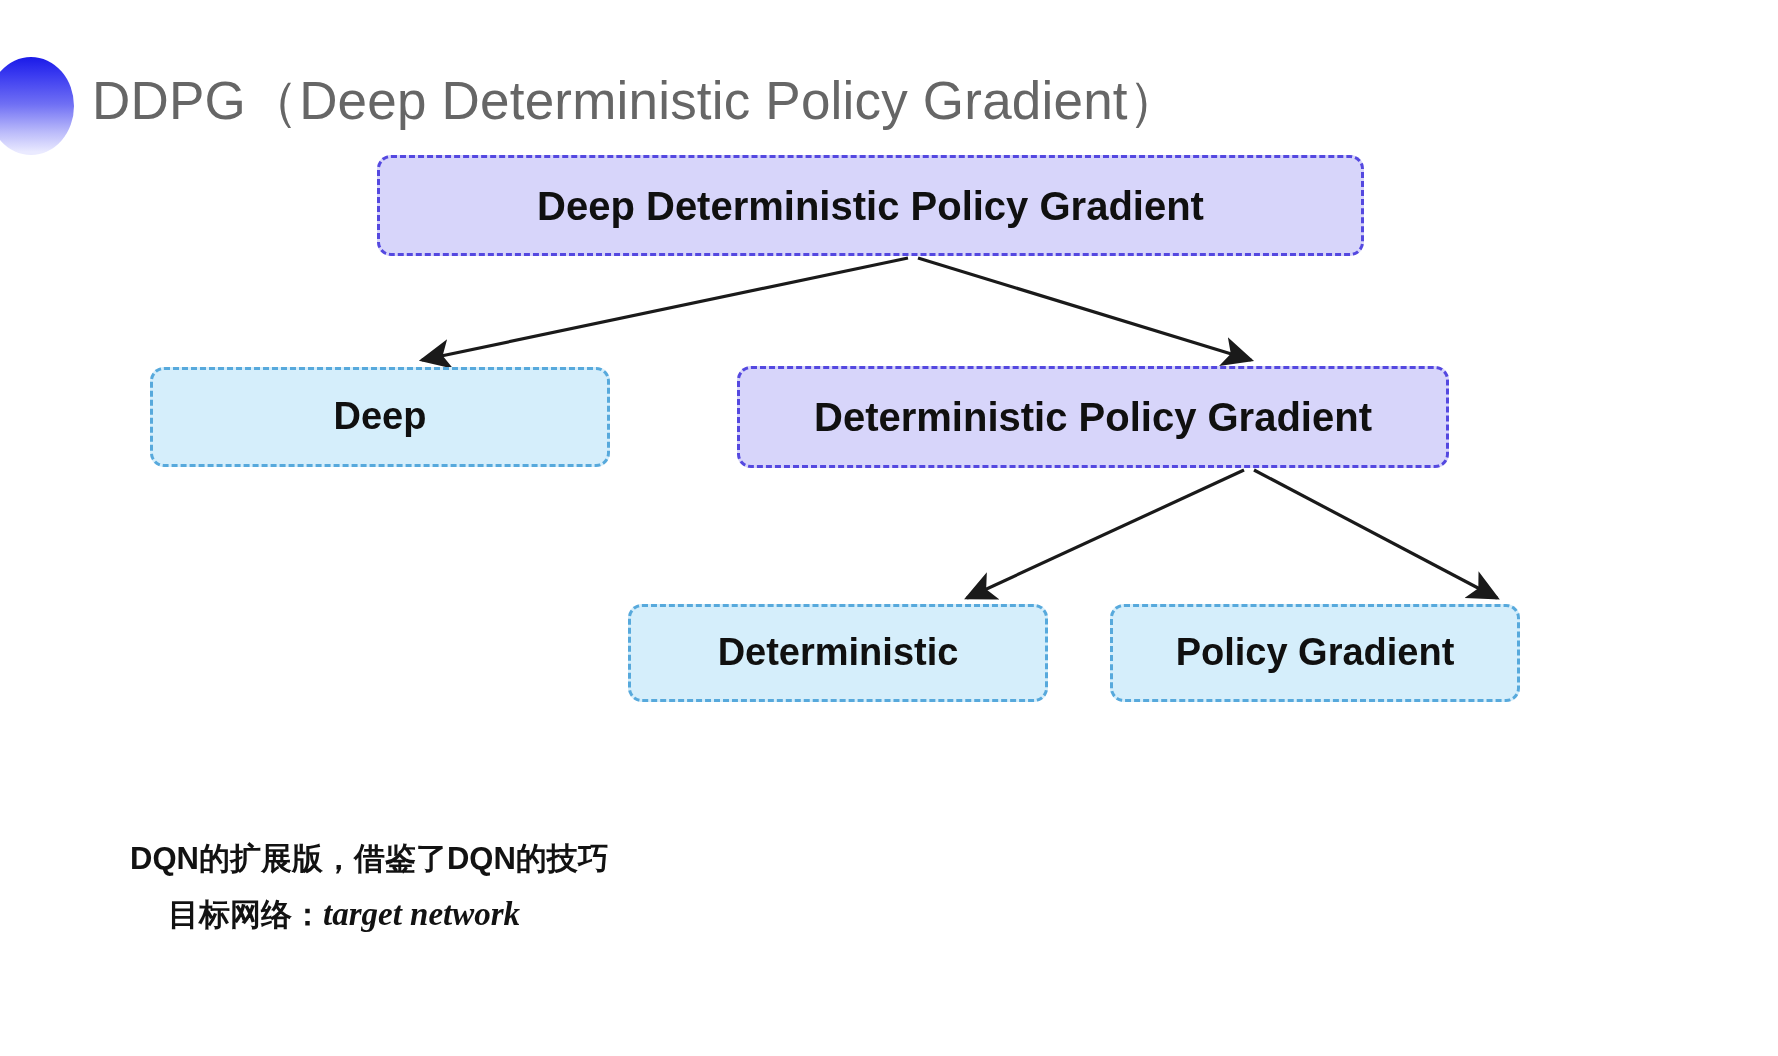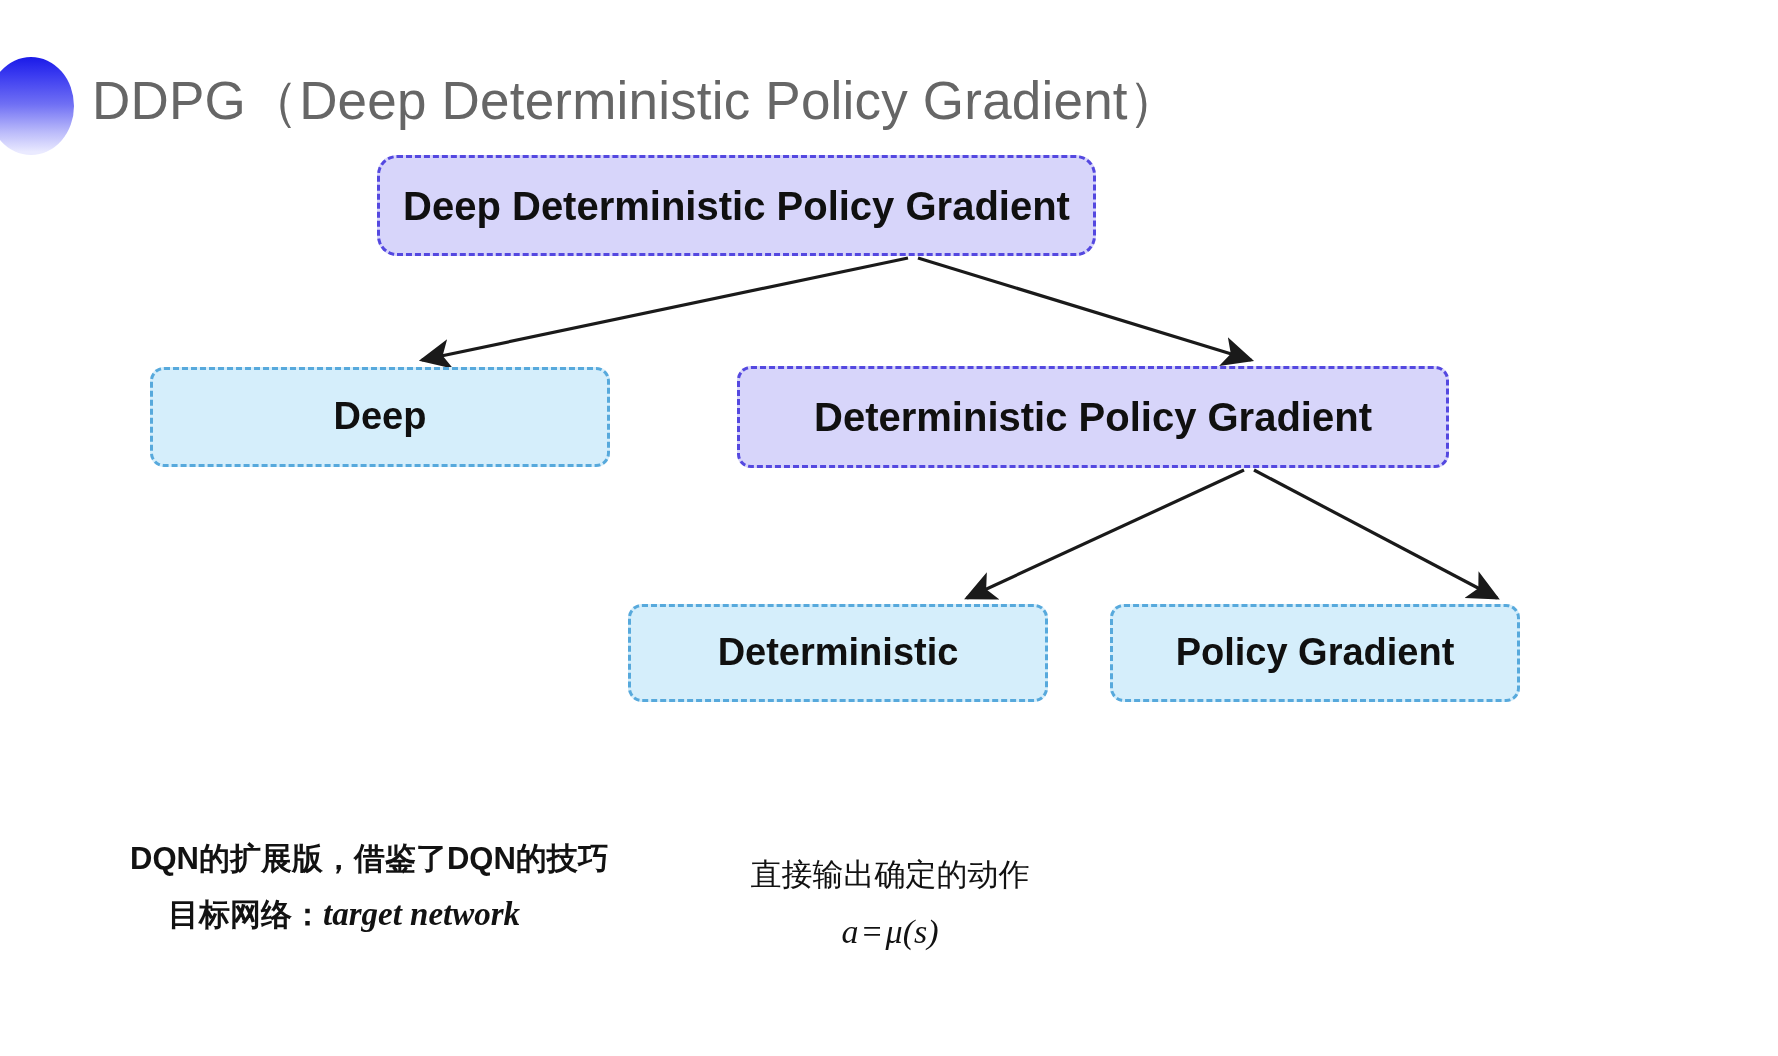--- a/index.html
+++ b/index.html
@@ -54,21 +54,21 @@
   }
   .node.purple {
     background: #d7d5fa;
     border: 3px dashed #5448e0;
   }
   .node.cyan {
     background: #d5eefb;
     border: 3px dashed #57a9dc;
   }
 
-  #node-root    { left: 377px; top: 155px; width: 719px;  height: 101px; font-size: 40px; border-radius: 20px; }
+  #node-root    { left: 377px; top: 155px; width: 987px;  height: 101px; font-size: 40px; }
   #node-deep    { left: 150px; top: 367px; width: 460px;  height: 100px; font-size: 38px; }
   #node-dpg     { left: 737px; top: 366px; width: 712px;  height: 102px; font-size: 40px; }
   #node-det     { left: 628px; top: 604px; width: 420px;  height: 98px;  font-size: 38px; }
   #node-pg      { left: 1110px; top: 604px; width: 410px; height: 98px;  font-size: 38px; }
 
   
   #arrows {
     position: absolute;
     left: 0; top: 0;
     width: 1778px;
@@ -146,21 +146,15 @@
     <span>Policy Gradient</span>
   </div>
 
   <div id="caption-left" class="caption">
     <span class="row">DQN的扩展版，借鉴了DQN的技巧</span>
     <span class="row indent">
       <span>目标网络：</span><span class="mono-italic">target network</span>
     </span>
   </div>
 
-  <div id="caption-mid" class="caption center">
-    <div>直接输出确定的动作</div>
-    <div class="math">
-      <span>a</span><span class="op">=</span><span>μ(s)</span>
-    </div>
-  </div>
 
 
 </div>
 
 </body></html>

